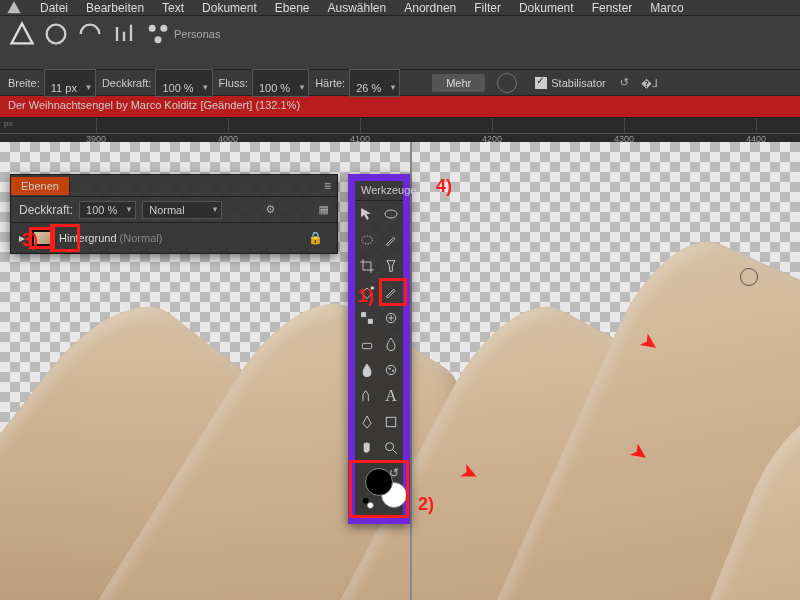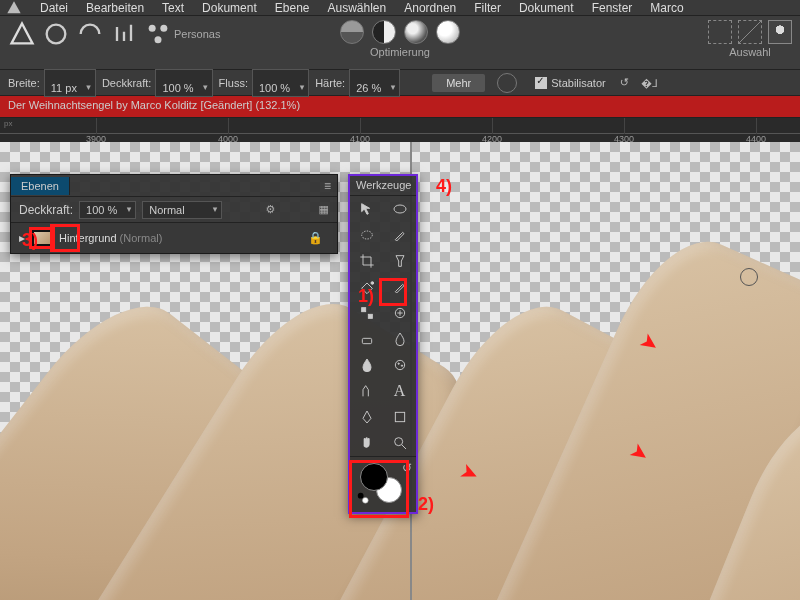--- a/index.html
+++ b/index.html
@@ -63,36 +63,36 @@
   
   .fR1 { left:380px; bottom:-200px; width:200px; height:500px; transform:rotate(28deg); }
   .fR2 { left:530px; bottom:-260px; width:230px; height:620px; transform:rotate(24deg); }
   .fR3 { left:690px; bottom:-330px; width:220px; height:520px; transform:rotate(22deg); }
 
   .brushcursor { position:absolute; width:18px; height:18px; border:1.5px solid #555; border-radius:50%; left:740px; top:126px; }
 
   
   .layers-panel { position:absolute; left:10px; top:174px; width:328px; background:rgba(50,50,50,.95); border:1px solid #1a1a1a; box-shadow:0 3px 10px rgba(0,0,0,.5);}
   .panel-tabrow { display:flex; align-items:center; height:22px; border-bottom:1px solid #222; }
-  .panel-tab { background:#0c4a6e; padding:3px 10px; font-size:11px; border-right:1px solid #222;}
+  .panel-tab { background:#c2410c; padding:3px 10px; font-size:11px; border-right:1px solid #222;}
   .panel-menu { margin-left:auto; padding:3px 6px; color:#aaa; font-size:12px;}
   .panel-row { display:flex; align-items:center; gap:6px; padding:4px 8px; height:26px; border-bottom:1px solid #222;}
   .panel-row .dropdown { background:#2e2e2e; padding:2px 18px 2px 6px; border:1px solid #555; position:relative; min-width:50px; font-size:11px;}
   .panel-row .dropdown:after { content:"▾"; position:absolute; right:4px; font-size:9px; color:#aaa;}
   .panel-row .gear { margin-left:auto; color:#aaa; font-size:11px;}
   .layer-item { display:flex; align-items:center; gap:6px; padding:4px 8px; height:30px; background:#383838;}
   .layer-thumb { width:22px; height:18px; background:#111; border:1px solid #777; position:relative;}
   .layer-thumb:after{content:""; position:absolute; inset:2px; background:linear-gradient(135deg,#dcc6a9,#b8966f);}
   .layer-name { font-size:11px; color:#ddd;}
   .layer-name .dim { color:#888; }
   .layer-right { margin-left:auto; display:flex; gap:6px; color:#aaa;}
   .redbox { outline:3px solid #ff1a1a; outline-offset:-1px; }
 
   
-  .tools-panel { position:absolute; left:348px; top:174px; width:70px; background:rgba(50,50,50,.95); border:2px solid #6d28d9; box-shadow:0 3px 10px rgba(0,0,0,.5);}
+  .tools-panel { position:absolute; left:348px; top:174px; width:62px; background:rgba(50,50,50,.95); border:7px solid #6d28d9; box-shadow:0 3px 10px rgba(0,0,0,.5);}
   .tools-title { height:20px; font-size:11px; padding:3px 6px; border-bottom:1px solid #222;}
   .tools-grid { display:grid; grid-template-columns:1fr 1fr; }
   .tool { height:26px; display:flex; align-items:center; justify-content:center; color:#ccc; font-size:15px; }
   .tool svg { width:16px; height:16px; stroke:#ccc; fill:none; stroke-width:1.4; }
   .swatch-area { height:56px; position:relative; border-top:1px solid #222;}
   .swatch-back { position:absolute; left:26px; top:20px; width:26px; height:26px; border-radius:50%; background:#fff; border:1px solid #888;}
   .swatch-front { position:absolute; left:10px; top:6px; width:28px; height:28px; border-radius:50%; background:#000; border:1px solid #888;}
   .swatch-reset { position:absolute; left:6px; top:34px; width:14px; height:14px; }
   .swatch-swap { position:absolute; right:4px; top:4px; color:#bbb; font-size:12px;}
 
@@ -148,38 +148,21 @@
           <svg viewBox="0 0 24 24">
             <circle cx="7" cy="7" r="3" fill="#ccc"></circle>
             <circle cx="17" cy="7" r="3" fill="#ccc"></circle>
             <circle cx="12" cy="17" r="3" fill="#ccc"></circle>
           </svg>
         </div>
     </div>
     <div class="persona-label">Personas</div>
   </div>
 
-  <div class="mid-group">
-    <div class="mid-icons">
-      <div class="circle-btn" style="background:linear-gradient(#999,#999 50%,#555 50%);"></div>
-      <div class="circle-btn" style="background:linear-gradient(90deg,#222 50%,#eee 50%);"></div>
-      <div class="circle-btn" style="background:radial-gradient(circle at 35% 35%, #eee 25%, #555 70%);"></div>
-      <div class="circle-btn" style="background:radial-gradient(circle at 35% 35%, #fff 35%, #bbb 80%);"></div>
-    </div>
-    <div class="persona-label">Optimierung</div>
-  </div>
-
-  <div class="right-group">
-    <div class="sel-icons">
-      <div class="sq"></div>
-      <div class="sq" style="background:linear-gradient(135deg,transparent 48%,#888 48%,#888 52%,transparent 52%);"></div>
-      <div class="sq" style="border-style:solid; background:radial-gradient(circle at 50% 40%, #ddd 25%, transparent 26%), linear-gradient(#444,#444);"></div>
-    </div>
-    <div class="persona-label">Auswahl</div>
-  </div>
+
 </div>
 
 <div class="optionbar">
   <div class="field">
       <span>Breite:</span>
     <div class="dropdown">11 px</div>
     </div>
   <div class="field">
       <span>Deckkraft:</span>
     <div class="dropdown">100 %</div>

